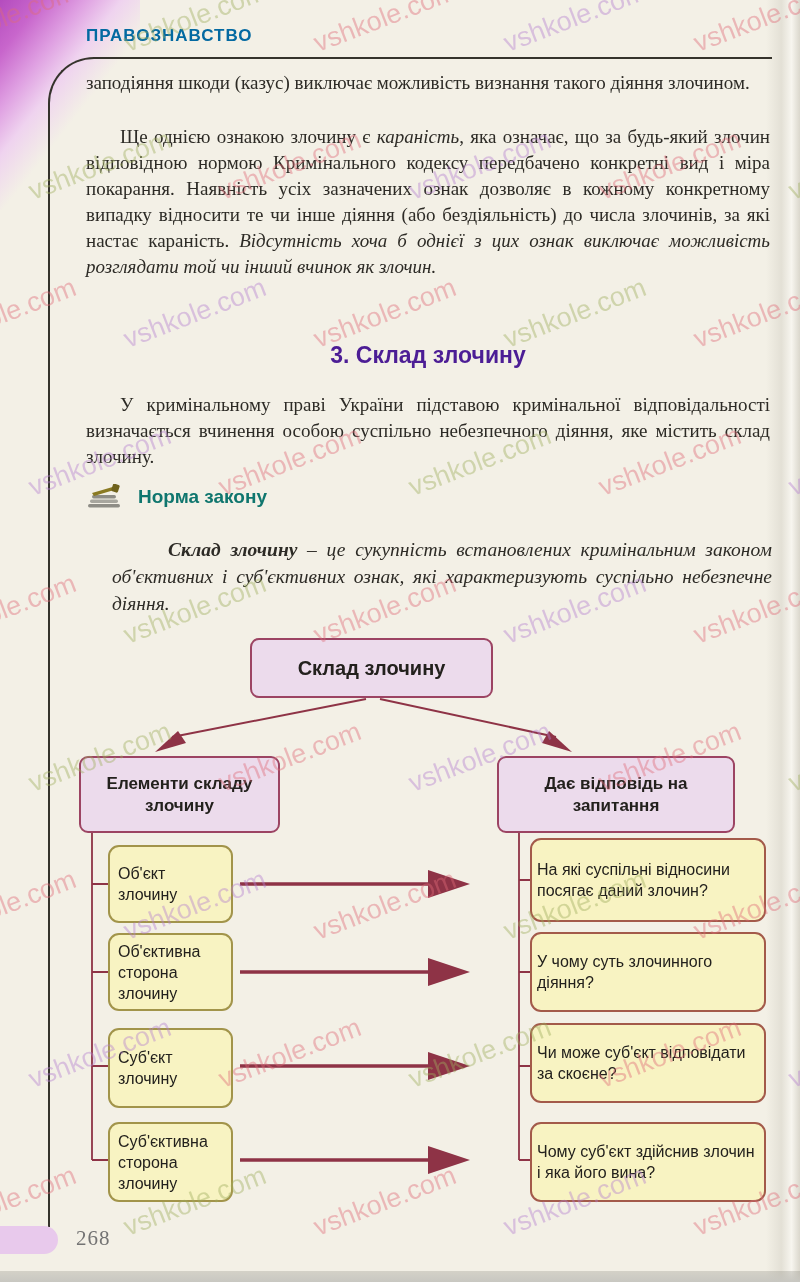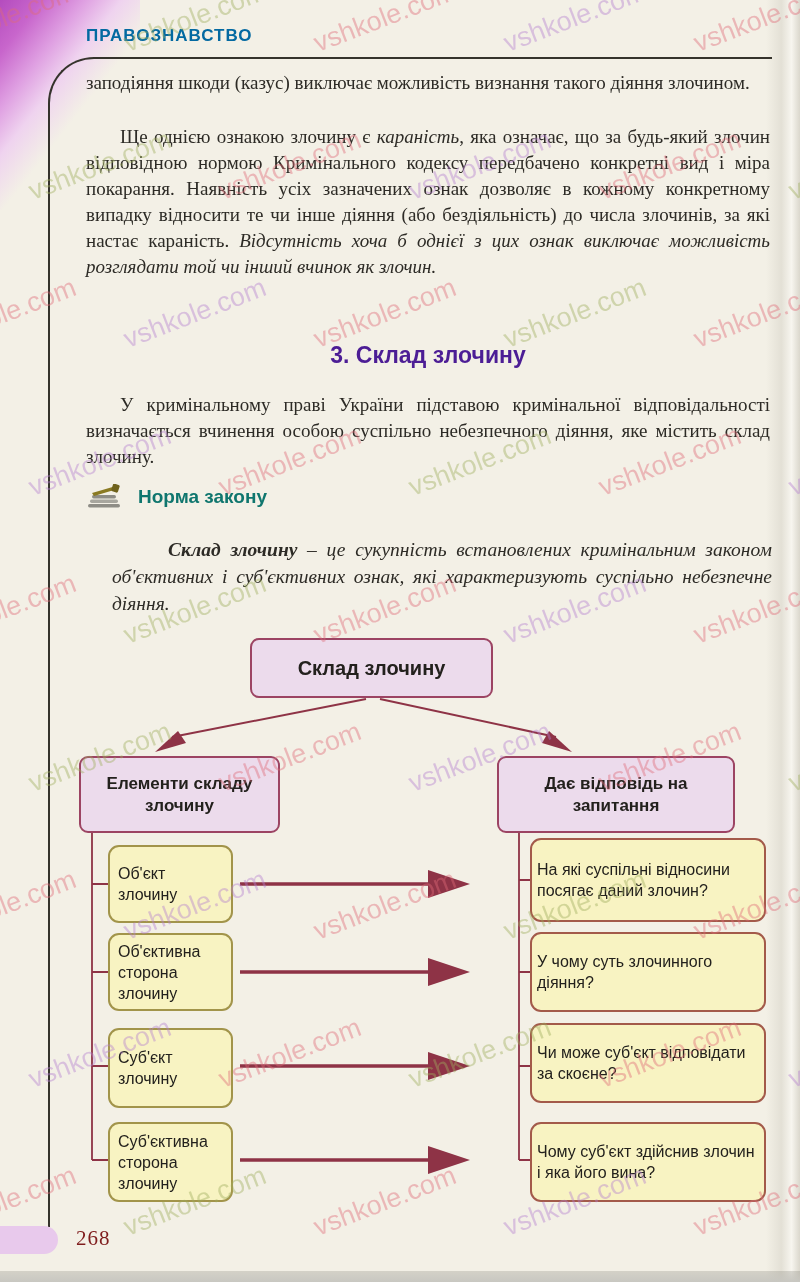--- a/index.html
+++ b/index.html
@@ -79,21 +79,21 @@
     justify-content:flex-start;text-align:left;padding:6px 5px;
   }
   svg.connectors{position:absolute;left:0;top:0;pointer-events:none;}
   
   .pagenum-strip{
     position:absolute;left:0;top:1226px;width:58px;height:28px;
     background:#e5c2ec;border-radius:0 14px 14px 0;opacity:0.85;
   }
   .pagenum{
     position:absolute;left:76px;top:1226px;
-    font-size:21px;color:#7f1d1d;letter-spacing:1px;
+    font-size:21px;color:#737373;letter-spacing:1px;
   }
   
   .wm-layer{position:absolute;left:0;top:0;width:800px;height:1282px;pointer-events:none;z-index:50;}
   .wm{
     position:absolute;font-family:"Liberation Sans", sans-serif;
     font-size:27px;font-weight:500;opacity:0.42;transform:rotate(-21deg);
     white-space:nowrap;
   }
 </style>
 </head>

